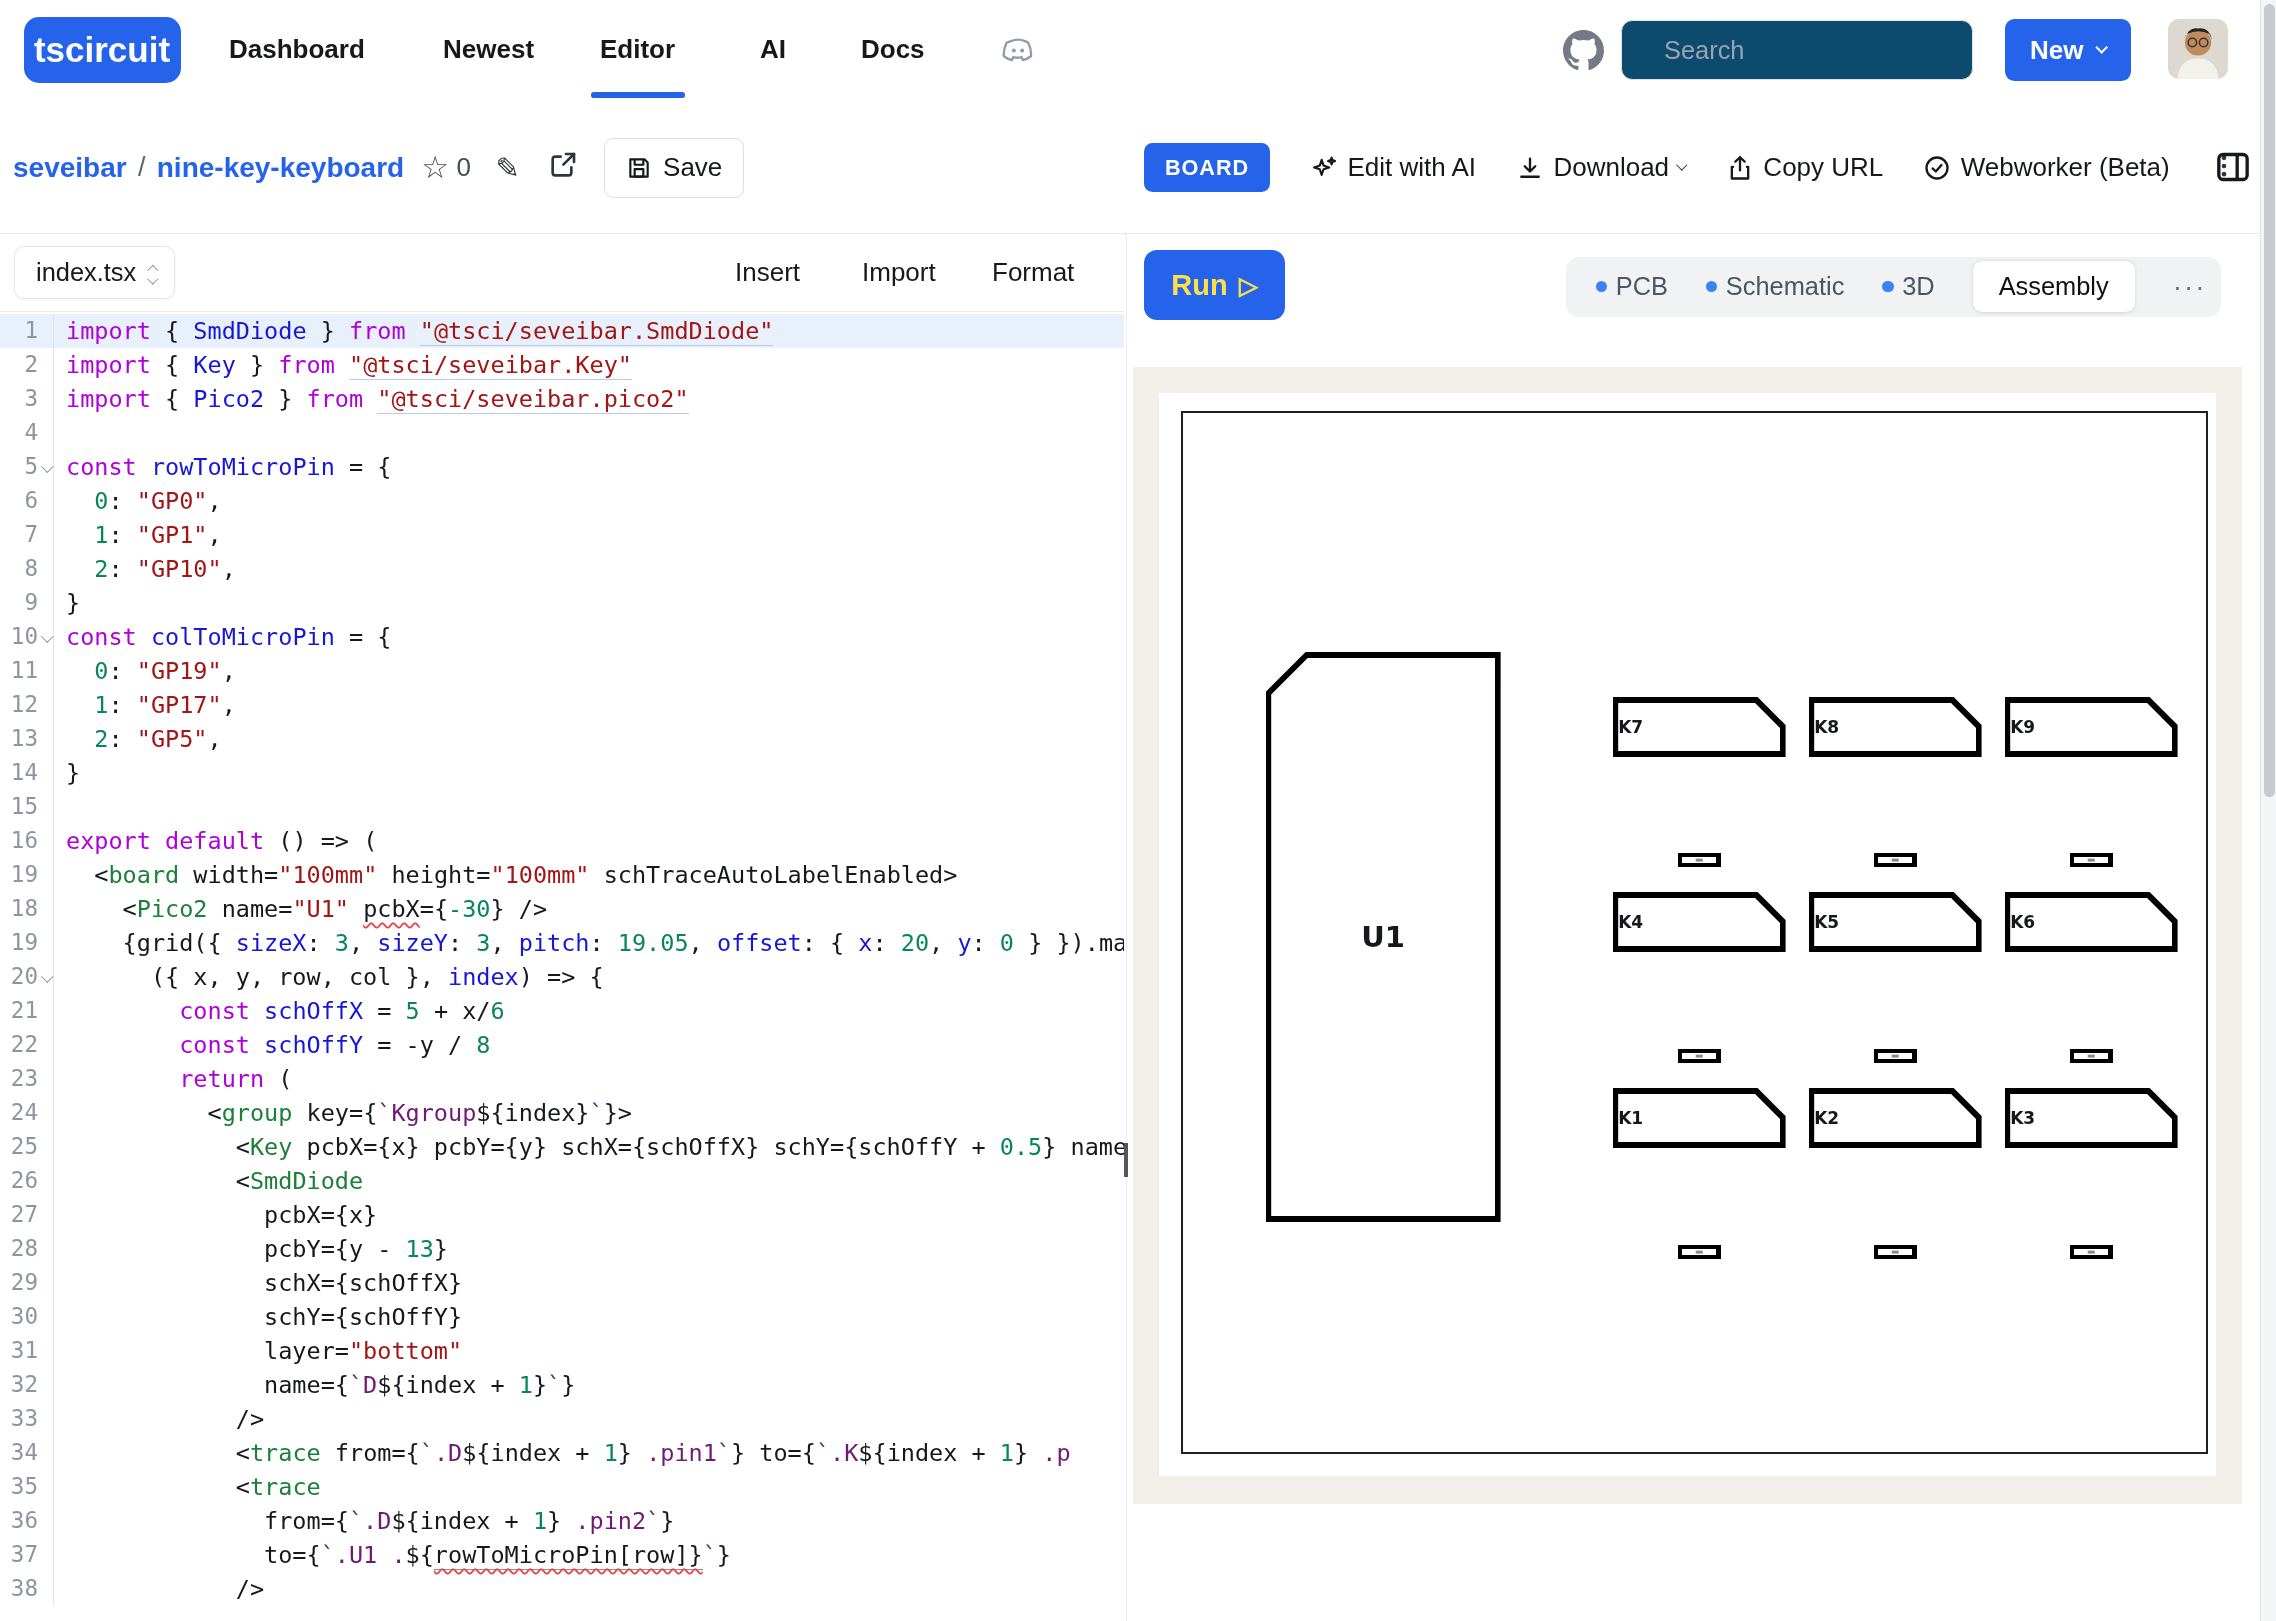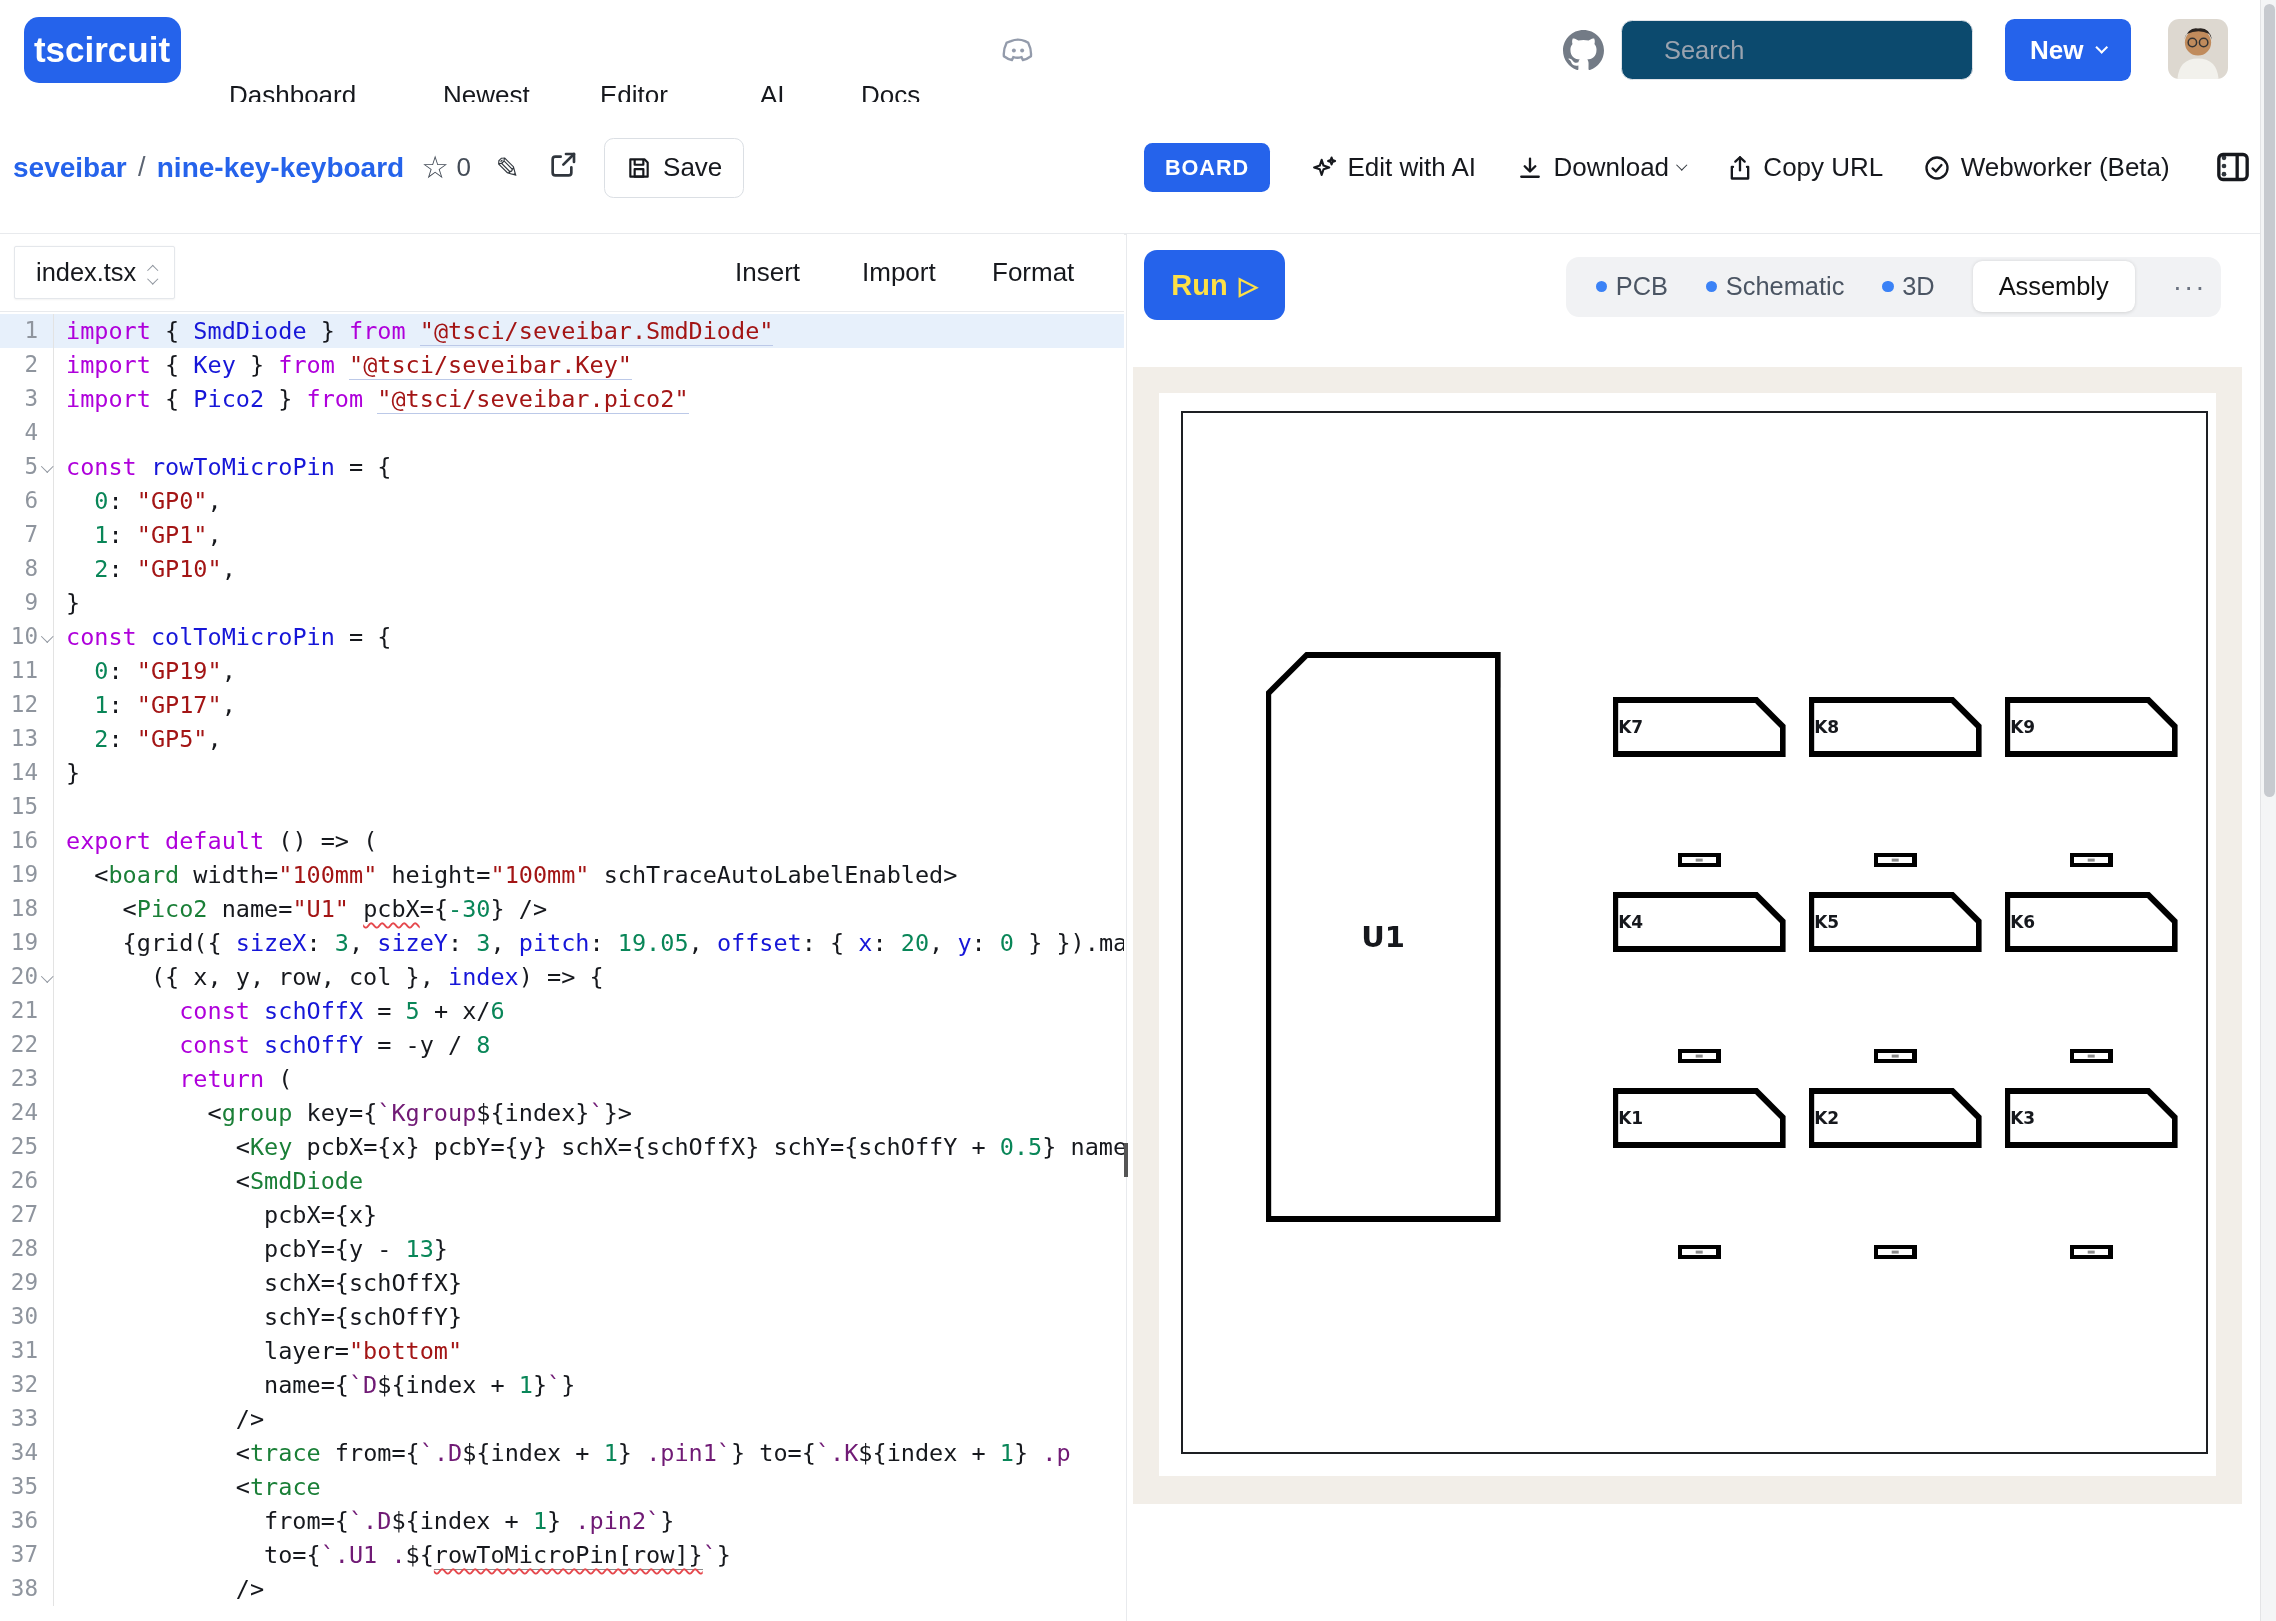--- a/index.html
+++ b/index.html
@@ -6,21 +6,21 @@
   html,body { width:2277px; height:1621px; }
   body { position:relative; background:#fff; overflow:hidden;
          font-family:"Liberation Sans", sans-serif; color:#16181d; }
 
   
   .navbar { position:absolute; left:0; top:0; width:2277px; height:114px;
             background:#fff; border-bottom:1.9px solid #e8eaed; }
   .logo { position:absolute; left:23.5px; top:17px; width:157px; height:66px;
           background:#2563eb; border-radius:15px; color:#fff; font-size:35px;
           font-weight:bold; display:flex; align-items:center; justify-content:center; }
-  .nav-item { position:absolute; top:34px; font-size:26px; font-weight:400; color:#16181d; cursor:pointer;margin-top:46px; }
+  .nav-item { position:absolute; top:34px; font-size:26px; font-weight:700; color:#16181d; cursor:pointer; }
   .nav-item.active::after { content:""; position:absolute; left:-9.4px; right:-9.4px;
           top:58px; height:5.6px; background:#2563eb; border-radius:2.8px; }
   .icon-btn { position:absolute; display:flex; align-items:center; justify-content:center; }
   .search-box { position:absolute; left:1621px; top:20px; width:352px; height:60px;
           border:1.9px solid #e0e4e9; border-radius:11.3px; background:#0c4a6e;
           font-size:25.4px; color:#9aa3af; padding-left:42px; display:flex; align-items:center; }
   .new-btn { position:absolute; left:2005px; top:19px; width:126px; height:62px;
           background:#2563eb; border-radius:9.4px; color:#fff; font-size:26px; font-weight:600;
           display:flex; align-items:center; justify-content:center; gap:13px; }
   .avatar { position:absolute; left:2168px; top:19px; width:60px; height:60px;
@@ -44,21 +44,21 @@
           display:flex; align-items:center; }
   .action-item { display:flex; align-items:center; gap:9.4px; font-size:26px; font-weight:500; color:#16181d; }
   .panel-toggle { position:absolute; left:2213px; top:45px; }
   .hr-full { position:absolute; left:0; top:233px; width:2277px; height:1.9px; background:#e8eaed; }
 
   
   .editor { position:absolute; left:0; top:234px; width:1124px; height:1387px; background:#fff; }
   .editor-head { position:absolute; left:0; top:0; width:1124px; height:78px;
           border-bottom:1.9px solid #e8eaed; background:#fff; }
   .file-select { position:absolute; left:14px; top:12.2px; height:53px; padding:0 17px 0 21px;
-          border:1.9px solid #e4e7eb; border-radius:2px; background:#fff;
+          border:1.9px solid #e4e7eb; border-radius:10px; background:#fff;
           box-shadow:0 0.9px 1.9px rgba(0,0,0,.05); display:flex; align-items:center; gap:13px;
           font-size:25.4px; }
   .updown { display:flex; flex-direction:column; gap:4.7px; }
   .menu-item { position:absolute; top:22.6px; font-size:26px; font-weight:500; }
   .code-area { position:absolute; left:0; top:80px; width:1124px; height:1307px;
           overflow:hidden; font-family:"DejaVu Sans Mono", monospace; font-size:23.5px; }
   .code-row { position:relative; height:34px; white-space:pre; }
   .code-row.hl { background:#e7f0fb; }
   .gutter-cell { position:absolute; left:0; top:0; width:54px; height:100%;
           border-right:0.9px solid #e3e3e3; }

